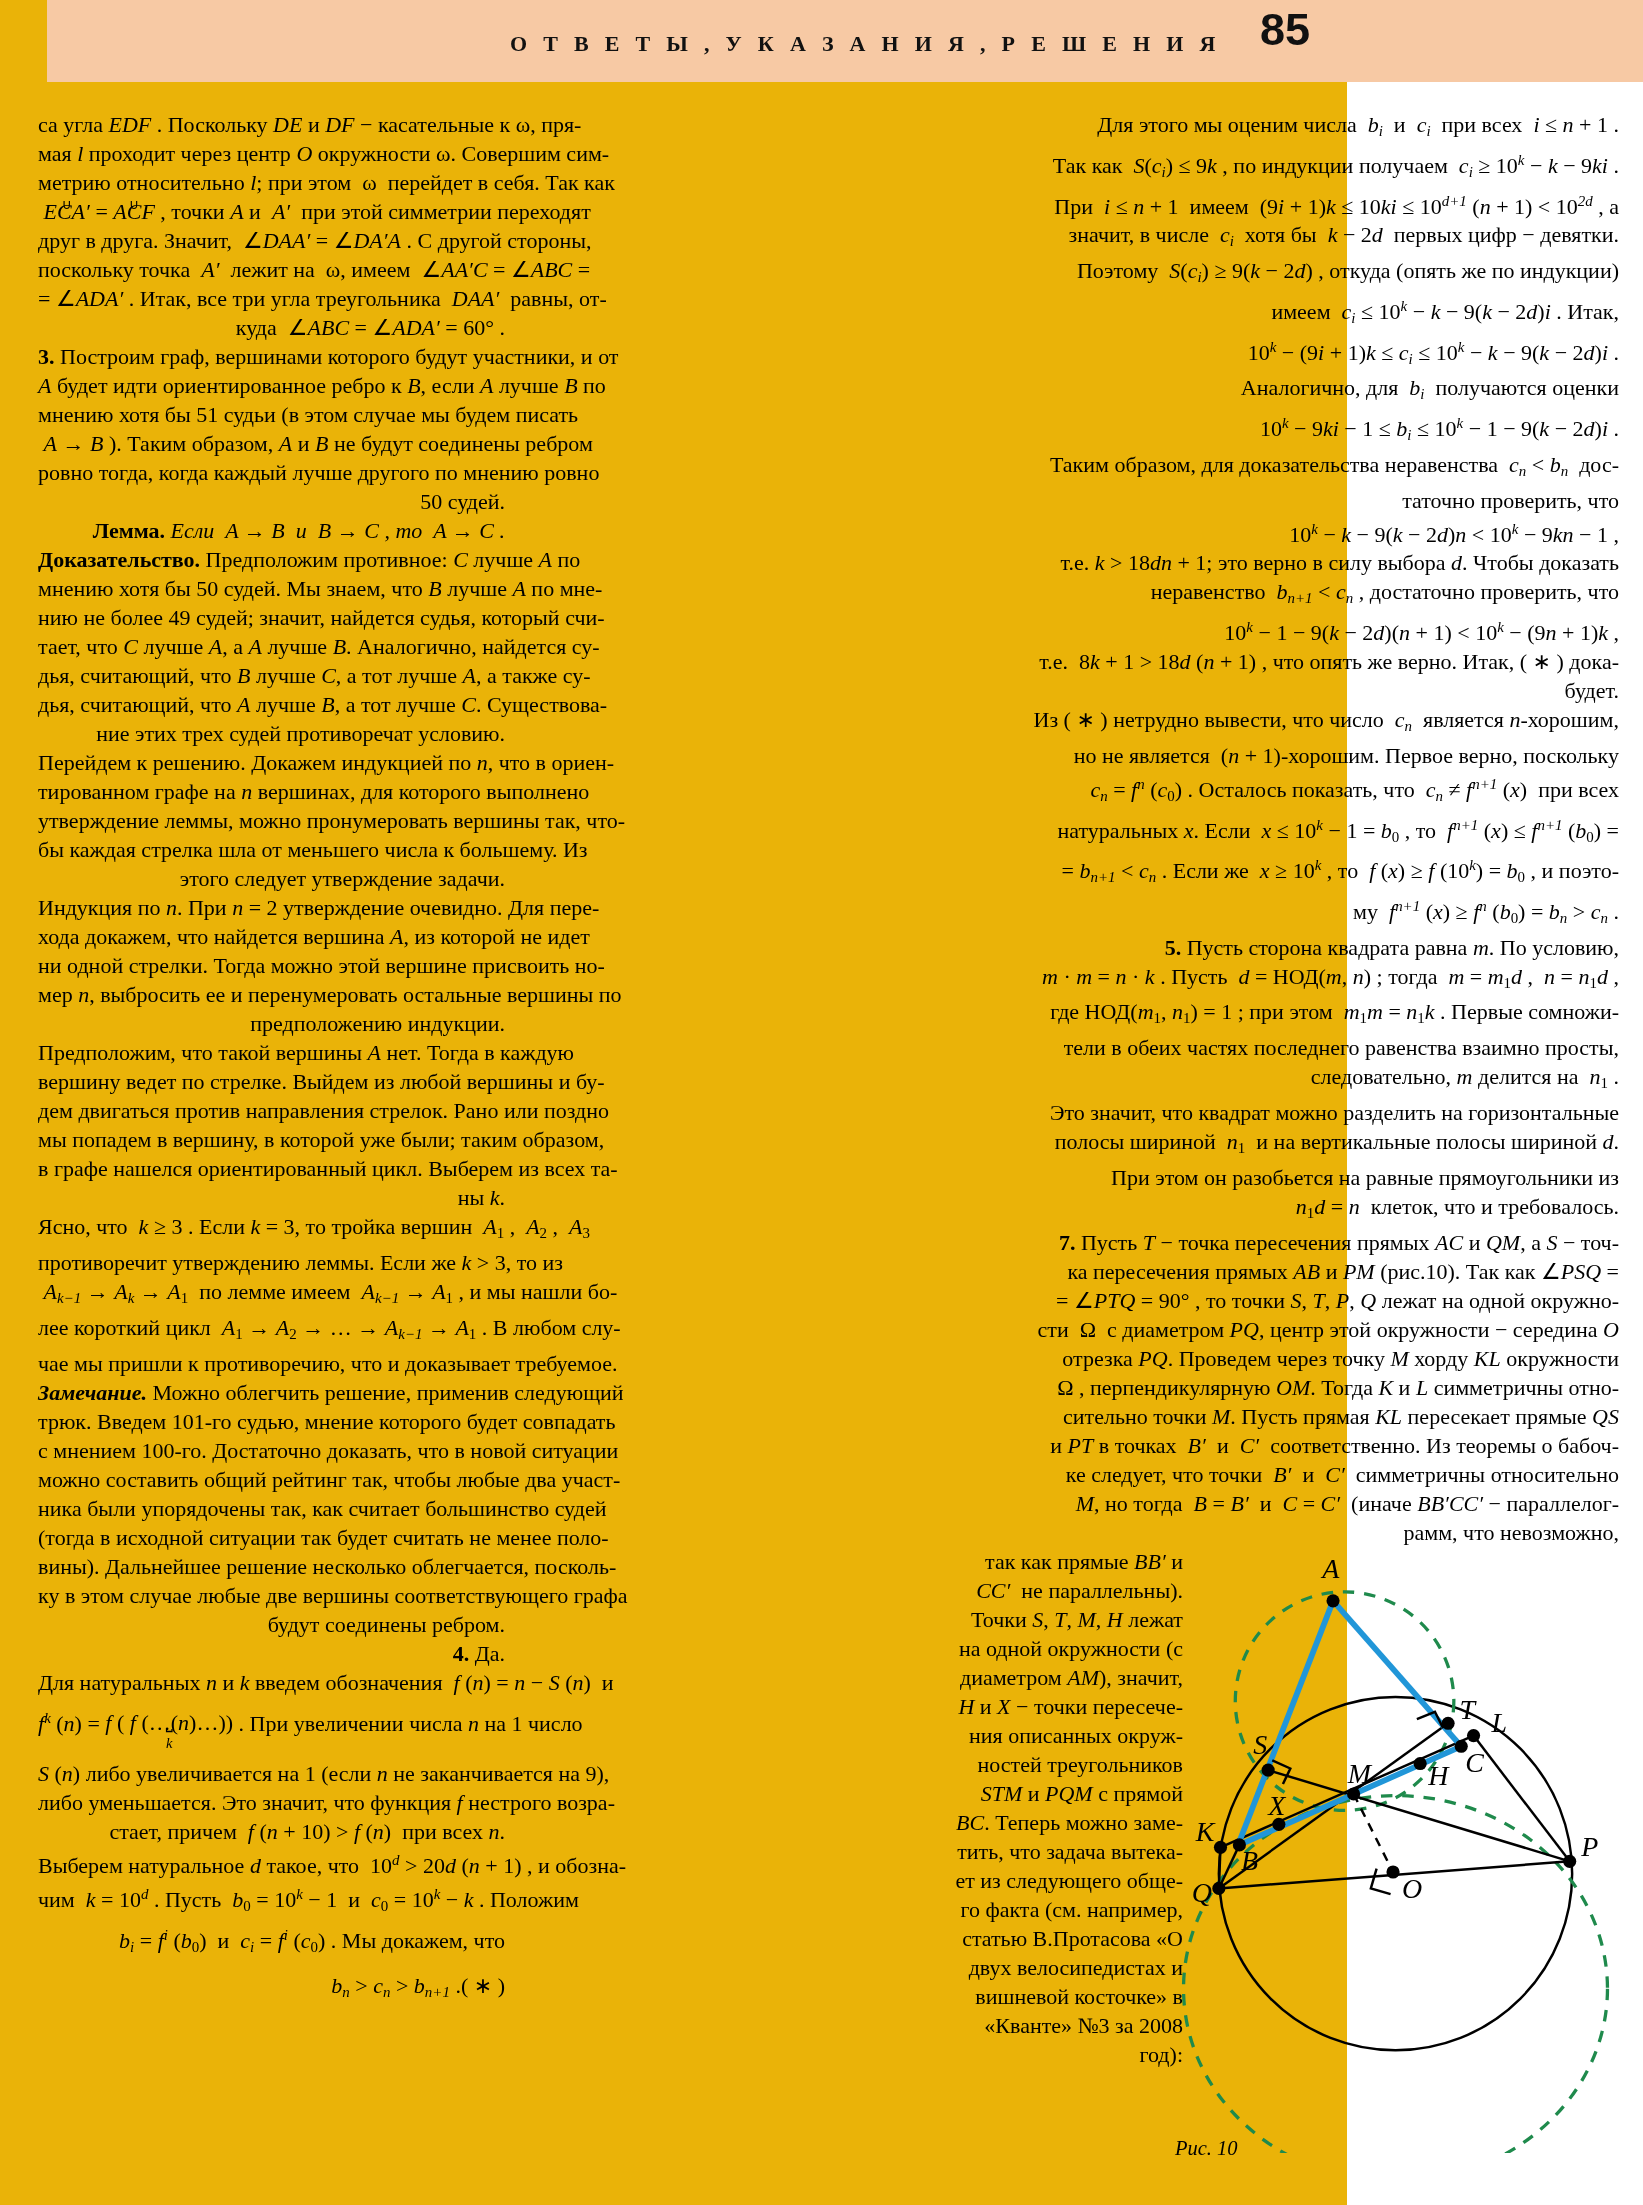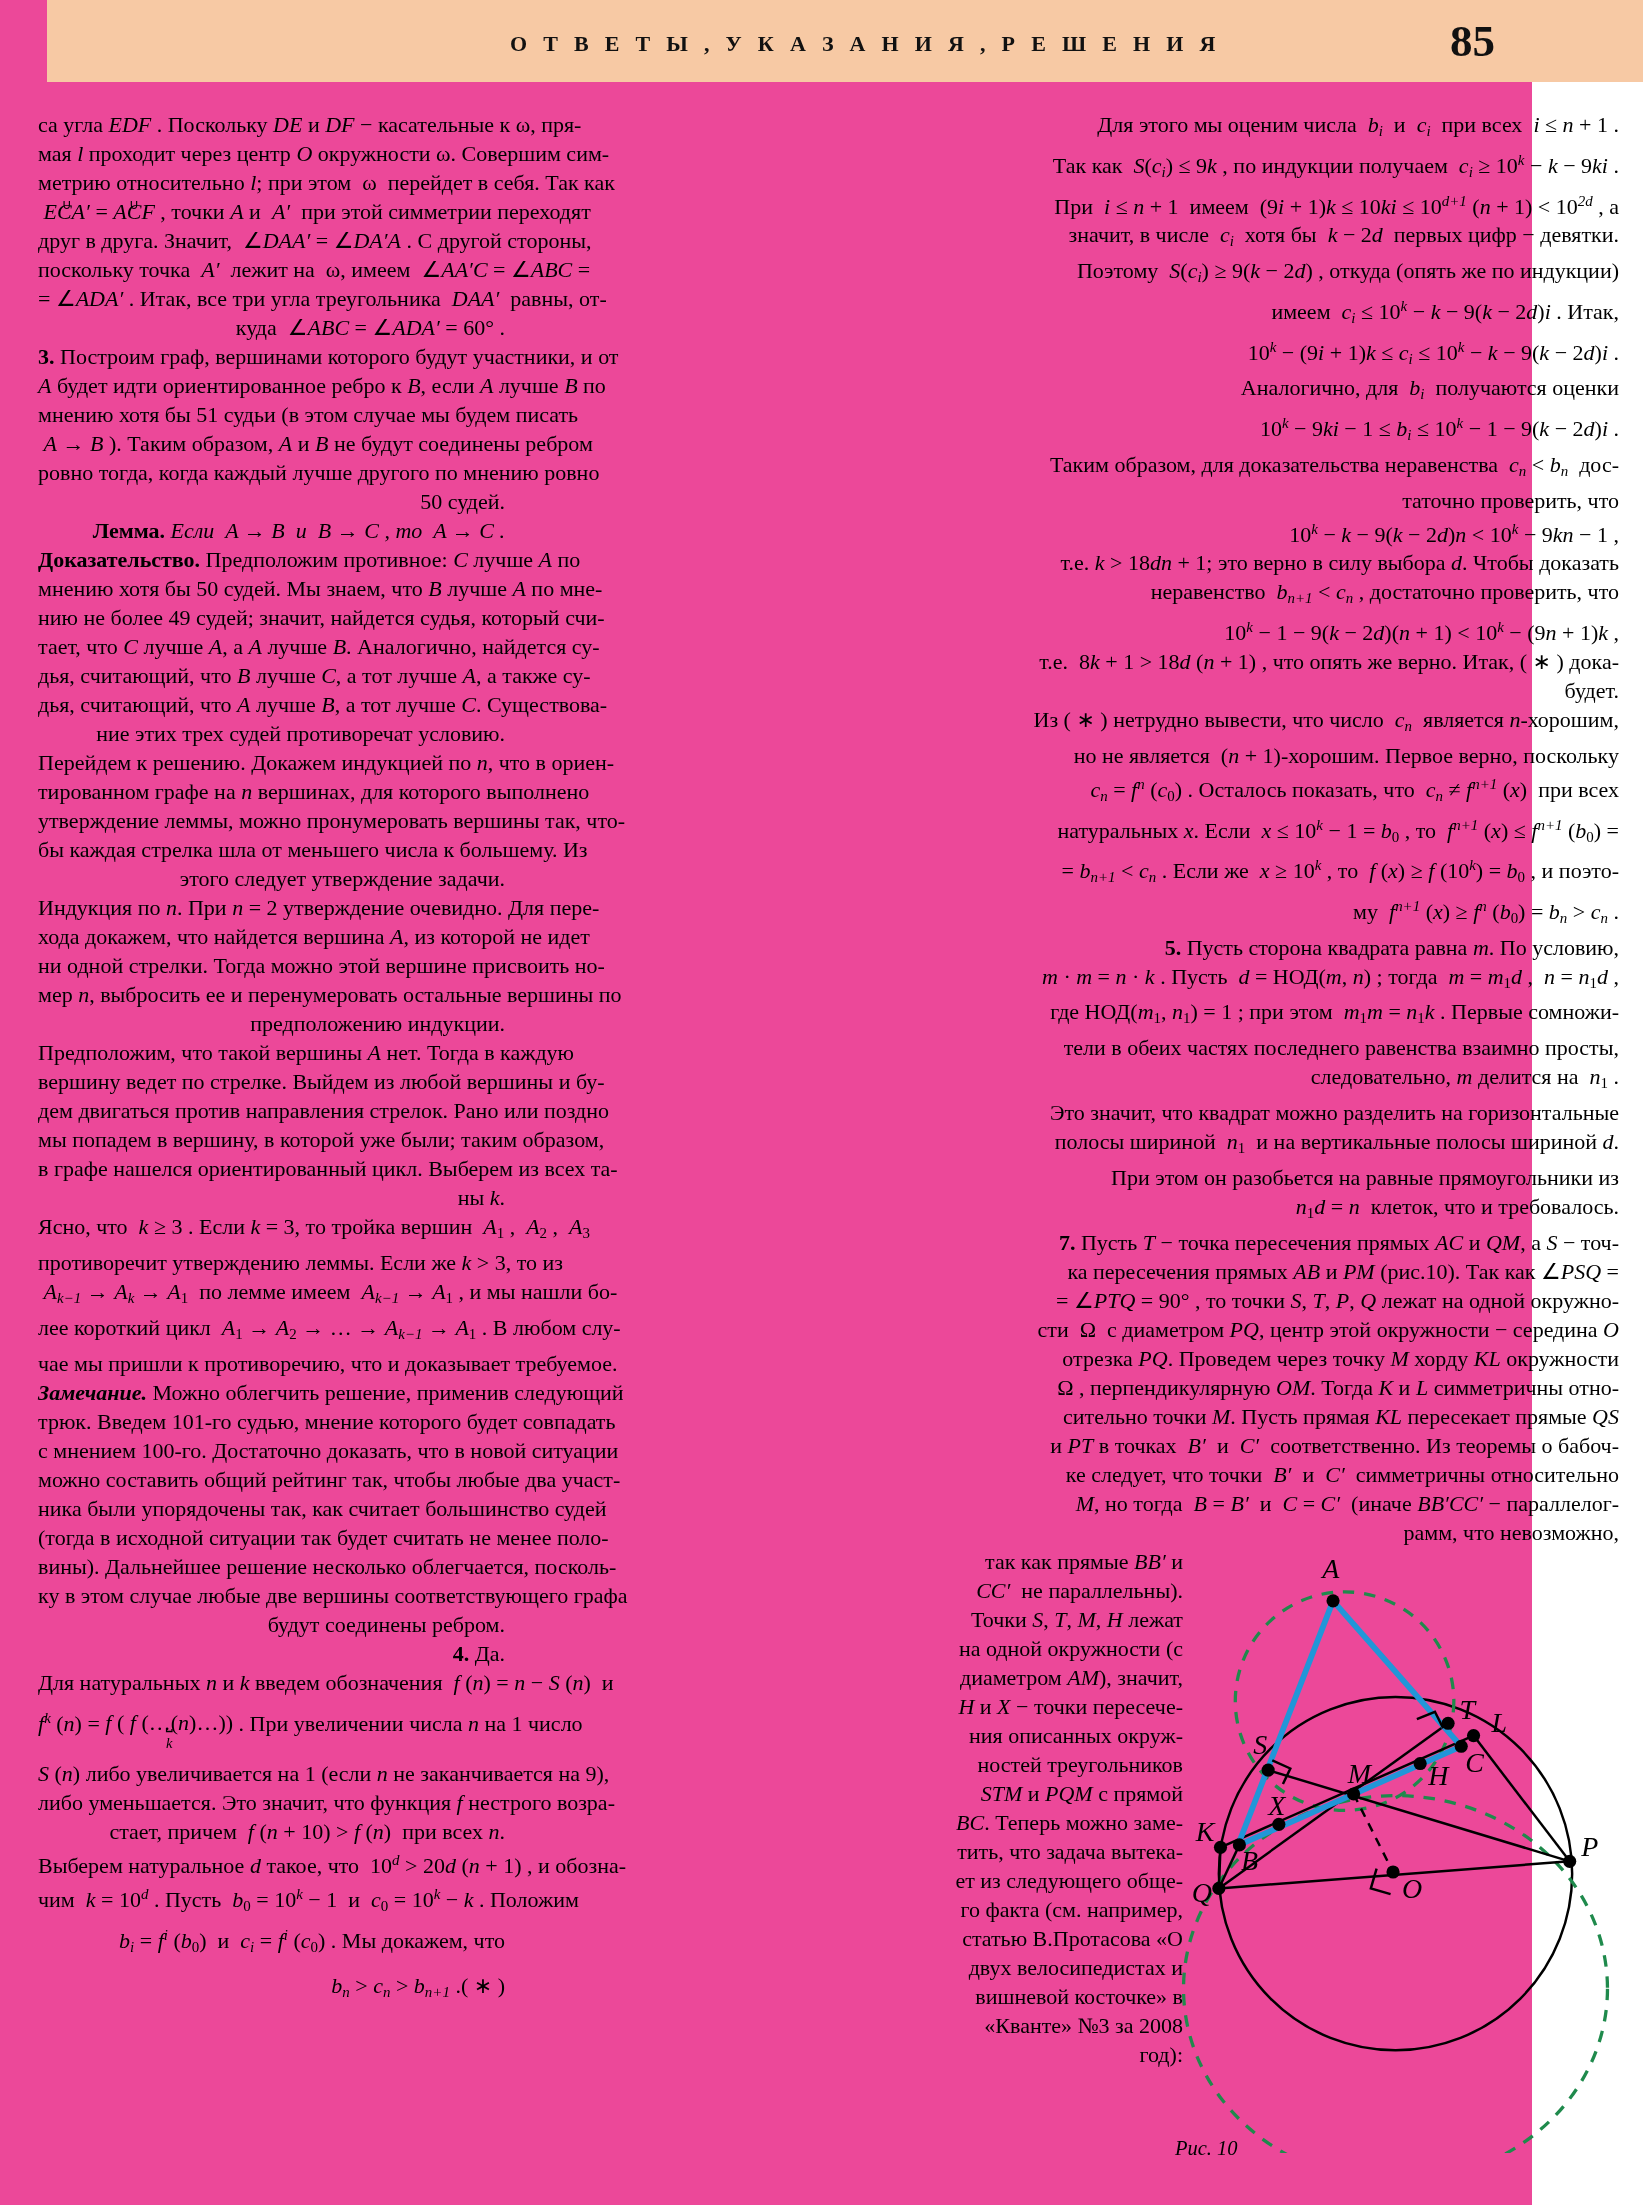--- a/index.html
+++ b/index.html
@@ -5,37 +5,37 @@
   html, body { margin:0; padding:0; }
   body {
     width:1644px; height:2205px;
     background:#ffffff;
     font-family:"Liberation Serif", serif;
     color:#000;
     position:relative;
     overflow:hidden;
   }
   .page {
-    position:absolute; left:0; top:0; width:1532px; height:2205px;
-    background:#ec4899;
+    position:absolute; left:0; top:0; width:1347px; height:2205px;
+    background:#eab308;
   }
   
   .header-band {
     position:absolute; left:47px; top:0; width:1597px; height:82px;
     background:#f7c9a4;
   }
   .header-title {
     position:absolute; left:510px; top:31px; width:641px;
     font-family:"Liberation Serif", serif;
     font-weight:bold; font-size:22px; letter-spacing:5.3px;
     text-align:center; white-space:nowrap; color:#111;
   }
   .page-number {
-    position:absolute; right:37px; top:15px;
-    font-family:Liberation Serif, serif;
+    position:absolute; right:37px; top:4px;
+    font-family:Liberation Sans, sans-serif;
     font-weight:bold; font-size:45px; color:#111;
   }
   
   .col {
     position:absolute; top:90px;
     font-size:22px; line-height:29px;
     text-align:justify;
     margin-top:20px;
   }
   .col-left  { left:38px;   width:467px; }

